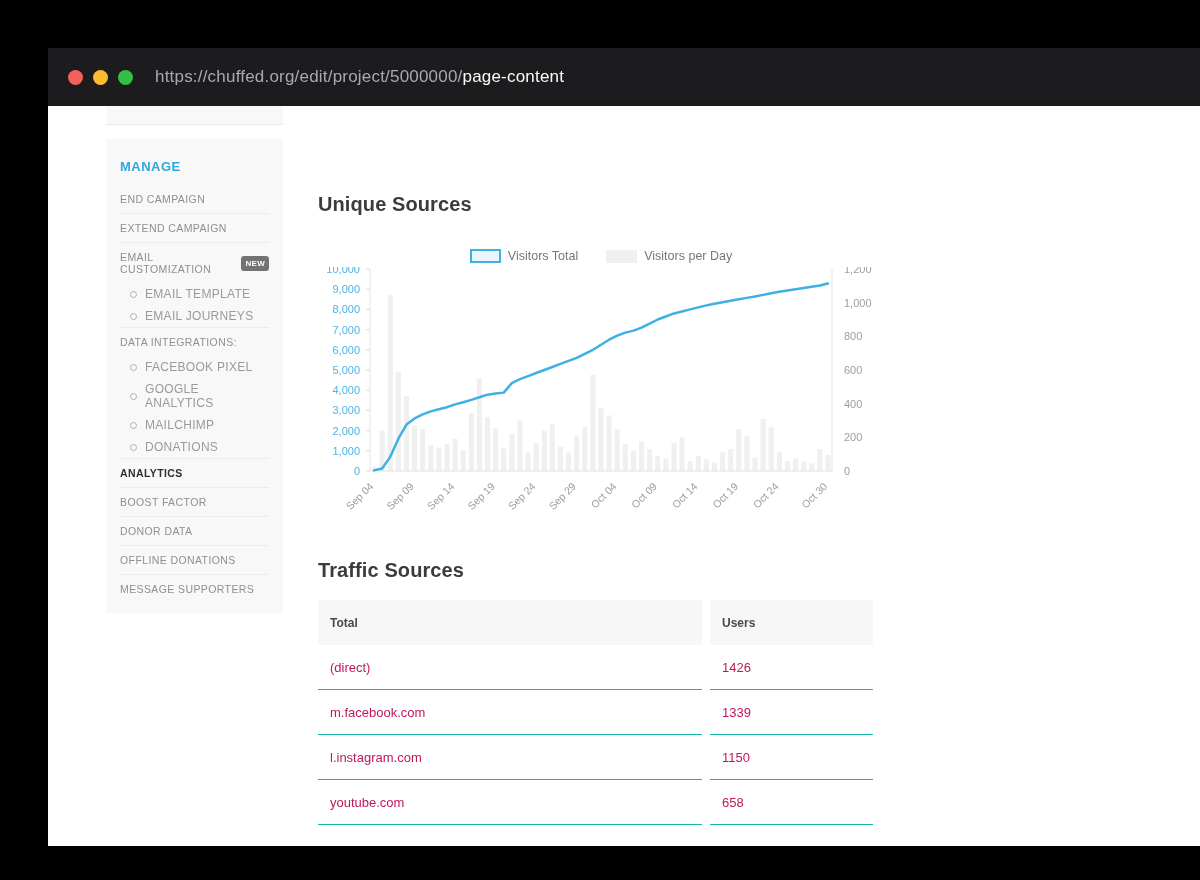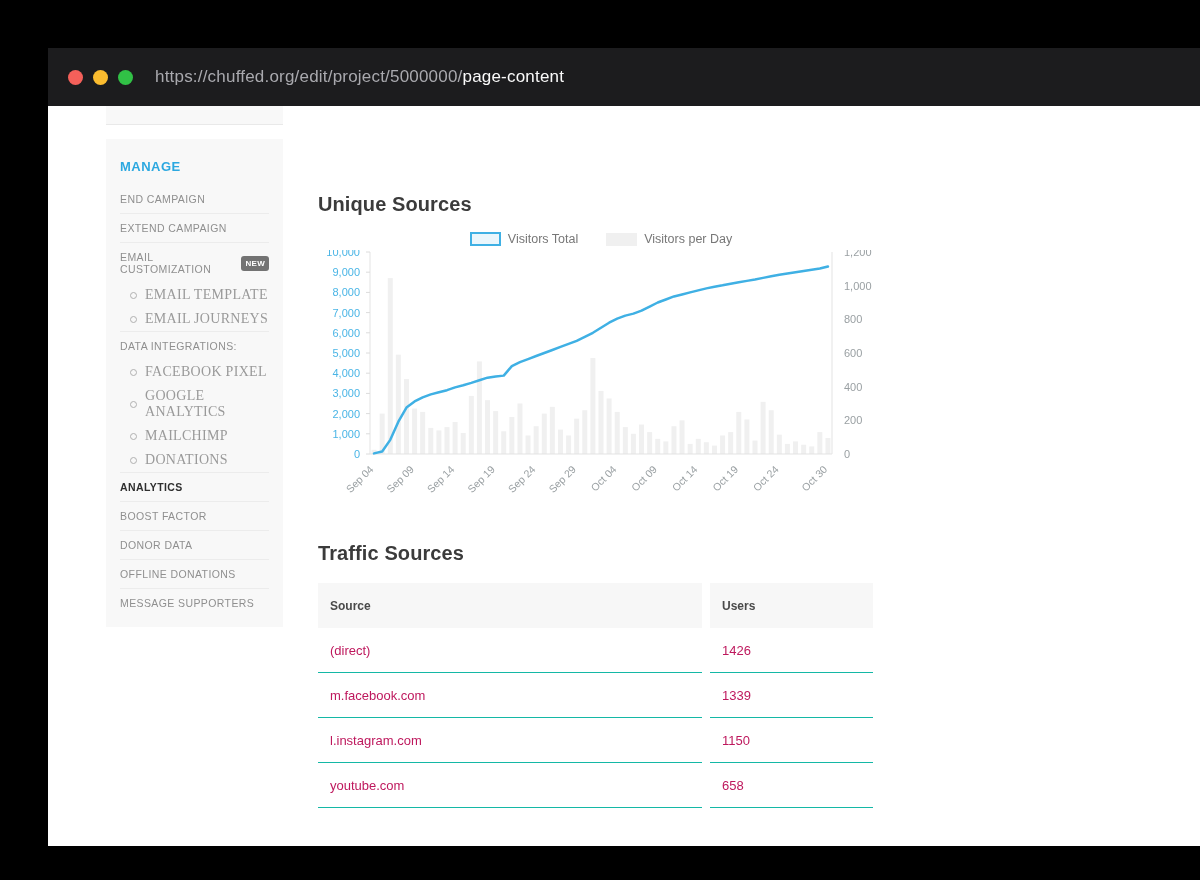--- a/index.html
+++ b/index.html
@@ -20,32 +20,32 @@
   
   .sb-remnant{position:absolute;left:58px;top:0;width:177px;height:18px;background:#f8f8f8;
               border-bottom:1px solid #e9e9e9;}
   .sidebar{position:absolute;left:58px;top:33px;width:177px;background:#f8f8f8;
            padding:12px 14px 10px;box-sizing:border-box;}
   .s-header{color:#2ca8e0;font-weight:bold;font-size:13px;letter-spacing:.5px;padding:8px 0 11px;}
   .s-item{color:#8f8f8f;font-size:10.5px;letter-spacing:.4px;padding:8px 0;display:flex;
           align-items:center;justify-content:space-between;cursor:pointer;}
   .s-item.divided{border-top:1px solid #ececec;}
   .s-item.active{color:#2f2f2f;font-weight:bold;}
-  .s-sub{color:#9a9a9a;font-size:14px;letter-spacing:.3px;padding:4px 0 4px 10px;display:flex;
-         align-items:center;cursor:pointer;font-family:Liberation Serif, serif;}
+  .s-sub{color:#9a9a9a;font-size:12px;letter-spacing:.3px;padding:4px 0 4px 10px;display:flex;
+         align-items:center;cursor:pointer;}
   .bullet{width:5px;height:5px;border:1px solid #b0b0b0;border-radius:50%;margin-right:8px;
           flex:0 0 auto;background:transparent;}
   .badge{background:#737373;color:#fff;font-size:8px;font-weight:bold;padding:3px 4px;
          border-radius:3px;letter-spacing:.3px;}
 
   
   .main{position:absolute;left:270px;top:0;width:640px;}
   h2{font-size:20px;font-weight:700;color:#3b3b3b;margin:0;letter-spacing:.1px;}
   #uv-heading{margin-top:87px;}
-  .legend{display:flex;justify-content:center;gap:28px;margin-top:16px;margin-left:52px;width:462px;}
+  .legend{display:flex;justify-content:center;gap:28px;margin-top:33px;margin-left:52px;width:462px;}
   .legend-item{display:flex;align-items:center;gap:7px;font-size:12.5px;color:#777;cursor:pointer;}
   .swatch-line{width:27px;height:10px;box-sizing:content-box;}
   .swatch-bar{width:31px;height:13px;}
   #chart-svg{display:block;margin-top:4px;}
   #ts-heading{margin-top:24px;}
   .table{margin-top:18px;width:555px;}
   .t-row{display:grid;grid-template-columns:384px 163px;column-gap:8px;}
   .t-hcell{background:#f7f7f7;font-size:12px;font-weight:bold;color:#4a4a4a;height:45px;
            display:flex;align-items:center;padding:0 12px;box-sizing:border-box;}
   .t-cell{font-size:13px;color:#be185d;height:45px;display:flex;align-items:center;padding:0 12px;
@@ -242,21 +242,21 @@
             <text x="380.2631578947368" y="220" text-anchor="end" fill="#9aa0a3" font-size="10.5" transform="rotate(-45 380.2631578947368 220)">Oct 14</text>
             <text x="420.78947368421046" y="220" text-anchor="end" fill="#9aa0a3" font-size="10.5" transform="rotate(-45 420.78947368421046 220)">Oct 19</text>
             <text x="461.31578947368416" y="220" text-anchor="end" fill="#9aa0a3" font-size="10.5" transform="rotate(-45 461.31578947368416 220)">Oct 24</text>
             <text x="509.94736842105254" y="220" text-anchor="end" fill="#9aa0a3" font-size="10.5" transform="rotate(-45 509.94736842105254 220)">Oct 30</text>
           </svg>
       </div>
 
       <h2 id="ts-heading">Traffic Sources</h2>
       <div class="table" id="traffic-table">
           <div class="t-row">
-            <div class="t-hcell">Source</div>
+            <div class="t-hcell">Total</div>
             <div class="t-hcell">Users</div>
           </div>
           <div class="t-row">
             <div class="t-cell">(direct)</div>
             <div class="t-cell">1426</div>
           </div>
           <div class="t-row">
             <div class="t-cell">m.facebook.com</div>
             <div class="t-cell">1339</div>
           </div>

